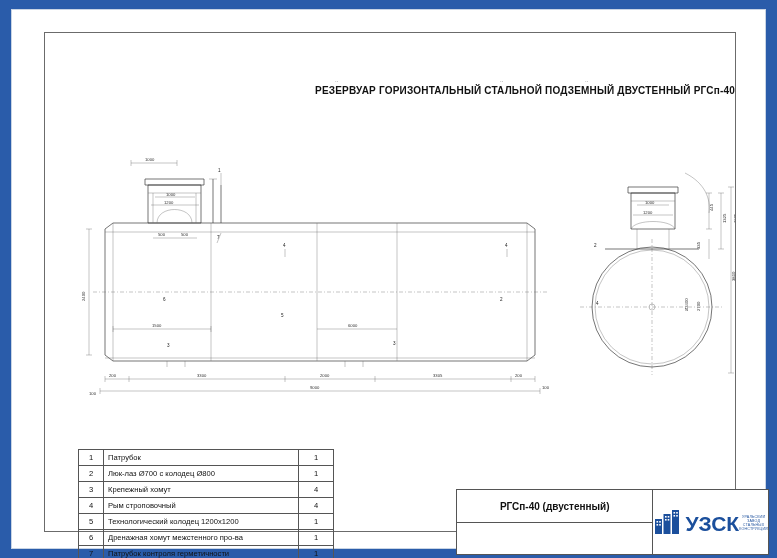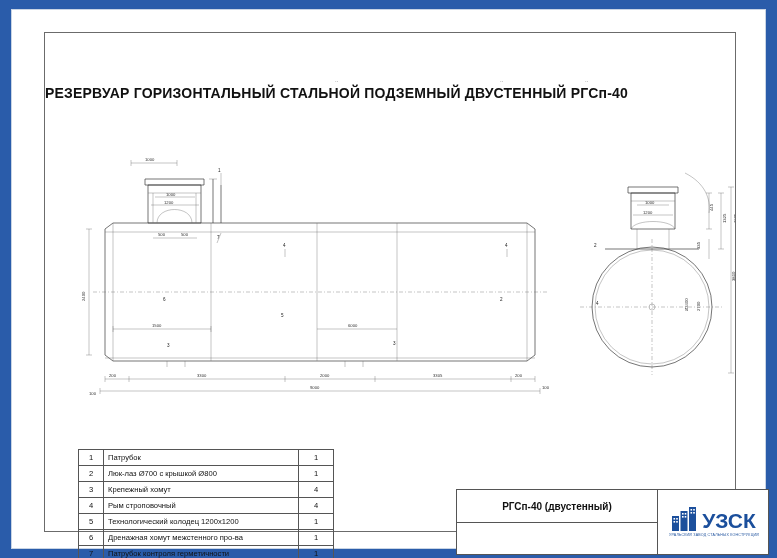--- a/index.html
+++ b/index.html
@@ -19,22 +19,22 @@
   #frame{
     position:absolute;
     left:32px;top:22px;
     width:690px;height:498px;
     border:1px solid #6b6b6b;
     background:#ffffff;
   }
   .title{
     position:absolute;
     left:0;top:52px;width:100%;
-    text-align:left;
-    font-size:14px;
+    text-align:right;
+    font-size:10px;
     font-weight:bold;
     color:#111;
     letter-spacing:.2px;
   }
   .tiny-mark{
     position:absolute;
     font-size:6px;color:#555;
   }
   
   #draw{
@@ -83,21 +83,21 @@
     height:32px;border-bottom:1px solid #555;
     display:flex;align-items:center;justify-content:center;
     font-size:10px;font-weight:bold;color:#111;
   }
   #stamp-sub{
     flex:1;display:flex;align-items:center;justify-content:center;
     font-size:8.5px;color:#111;
   }
   #stamp-logo{
     flex:1;display:flex;align-items:center;justify-content:center;
-    flex-direction:column;
+    flex-direction:row;
     padding-left:2px;
   }
   .logo-row{display:flex;align-items:flex-end;gap:4px;}
   .logo-mark{display:block;}
   .logo-text{
     font-size:21px;font-weight:bold;color:#1b4f9c;
     letter-spacing:0px;line-height:20px;
   }
   .logo-tag{
     font-size:3.6px;color:#1b4f9c;letter-spacing:.2px;
@@ -261,21 +261,21 @@
 
     <table id="spec">
       <tbody>
         <tr>
           <td class="c-pos">1</td>
           <td class="c-name">Патрубок</td>
           <td class="c-qty">1</td>
         </tr>
         <tr>
           <td class="c-pos">2</td>
-          <td class="c-name">Люк-лаз Ø700 с крышкой Ø800</td>
+          <td class="c-name">Люк-лаз Ø700 с колодец Ø800</td>
           <td class="c-qty">1</td>
         </tr>
         <tr>
           <td class="c-pos">3</td>
           <td class="c-name">Крепежный хомут</td>
           <td class="c-qty">4</td>
         </tr>
         <tr>
           <td class="c-pos">4</td>
           <td class="c-name">Рым строповочный</td>

